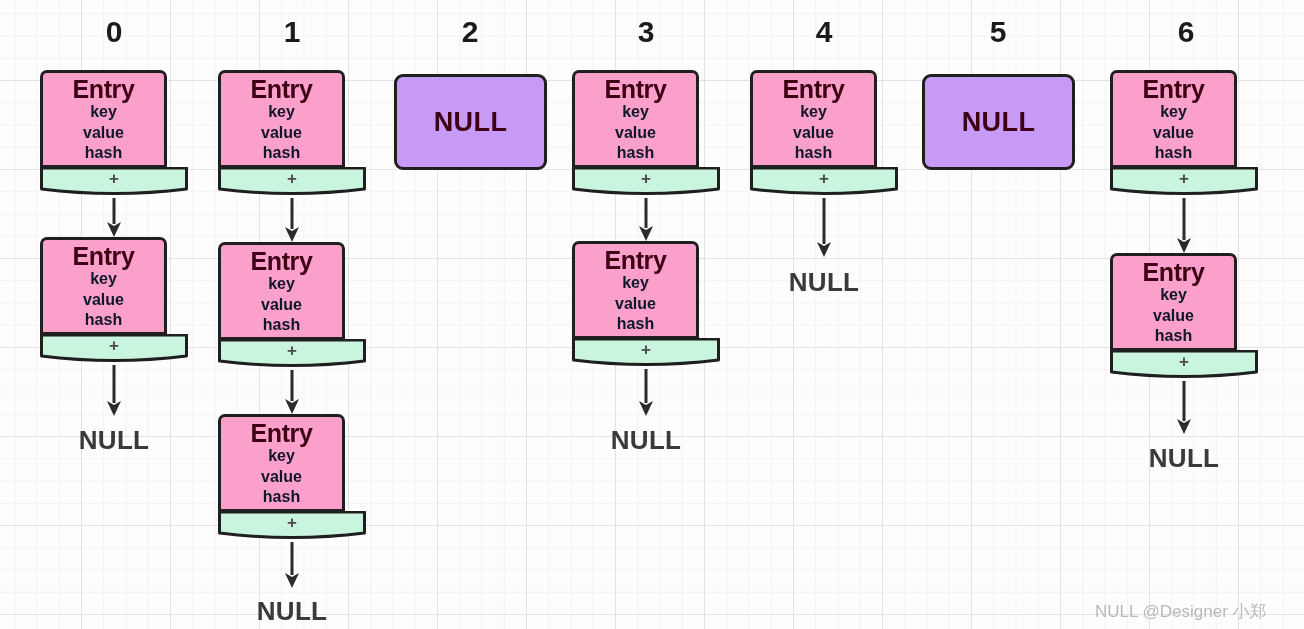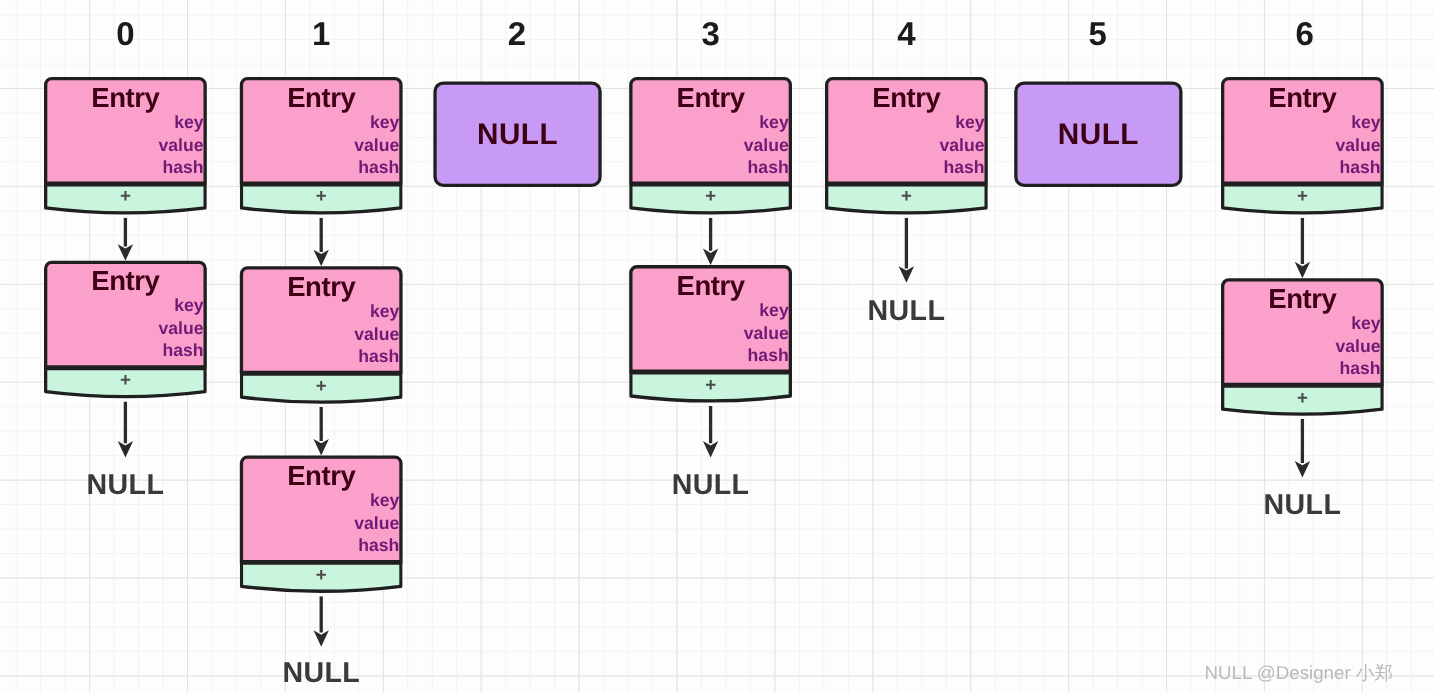--- a/index.html
+++ b/index.html
@@ -35,21 +35,21 @@
     font-size: 30px;
     font-weight: 700;
     color: #1b1b1b;
     font-family: "Liberation Sans", sans-serif;
     line-height: 1;
   }
 
   
   .entry-node {
     position: absolute;
-    width: 148px;
+    width: 127px;
   }
   .entry-body {
     position: relative;
     height: 98px;
     background: #fb9fcb;
     border: 3px solid #1f1f1f;
     border-radius: 7px 7px 0 0;
     box-sizing: border-box;
     text-align: center;
     overflow: hidden;
@@ -59,23 +59,22 @@
     font-size: 25px;
     font-weight: 700;
     color: #3d0014;
     letter-spacing: -0.4px;
     line-height: 1.05;
   }
   .entry-fields {
     margin-top: 0px;
     font-size: 16px;
     font-weight: 600;
-    color: #701a75;
+    color: #0f172a;
     line-height: 1.28;
-    text-align: right;
   }
   .entry-next-wrap {
     position: relative;
     height: 30px;
     margin-top: -1px;
   }
   .entry-next-wrap svg {
     display: block;
     position: absolute;
     top: 0;

